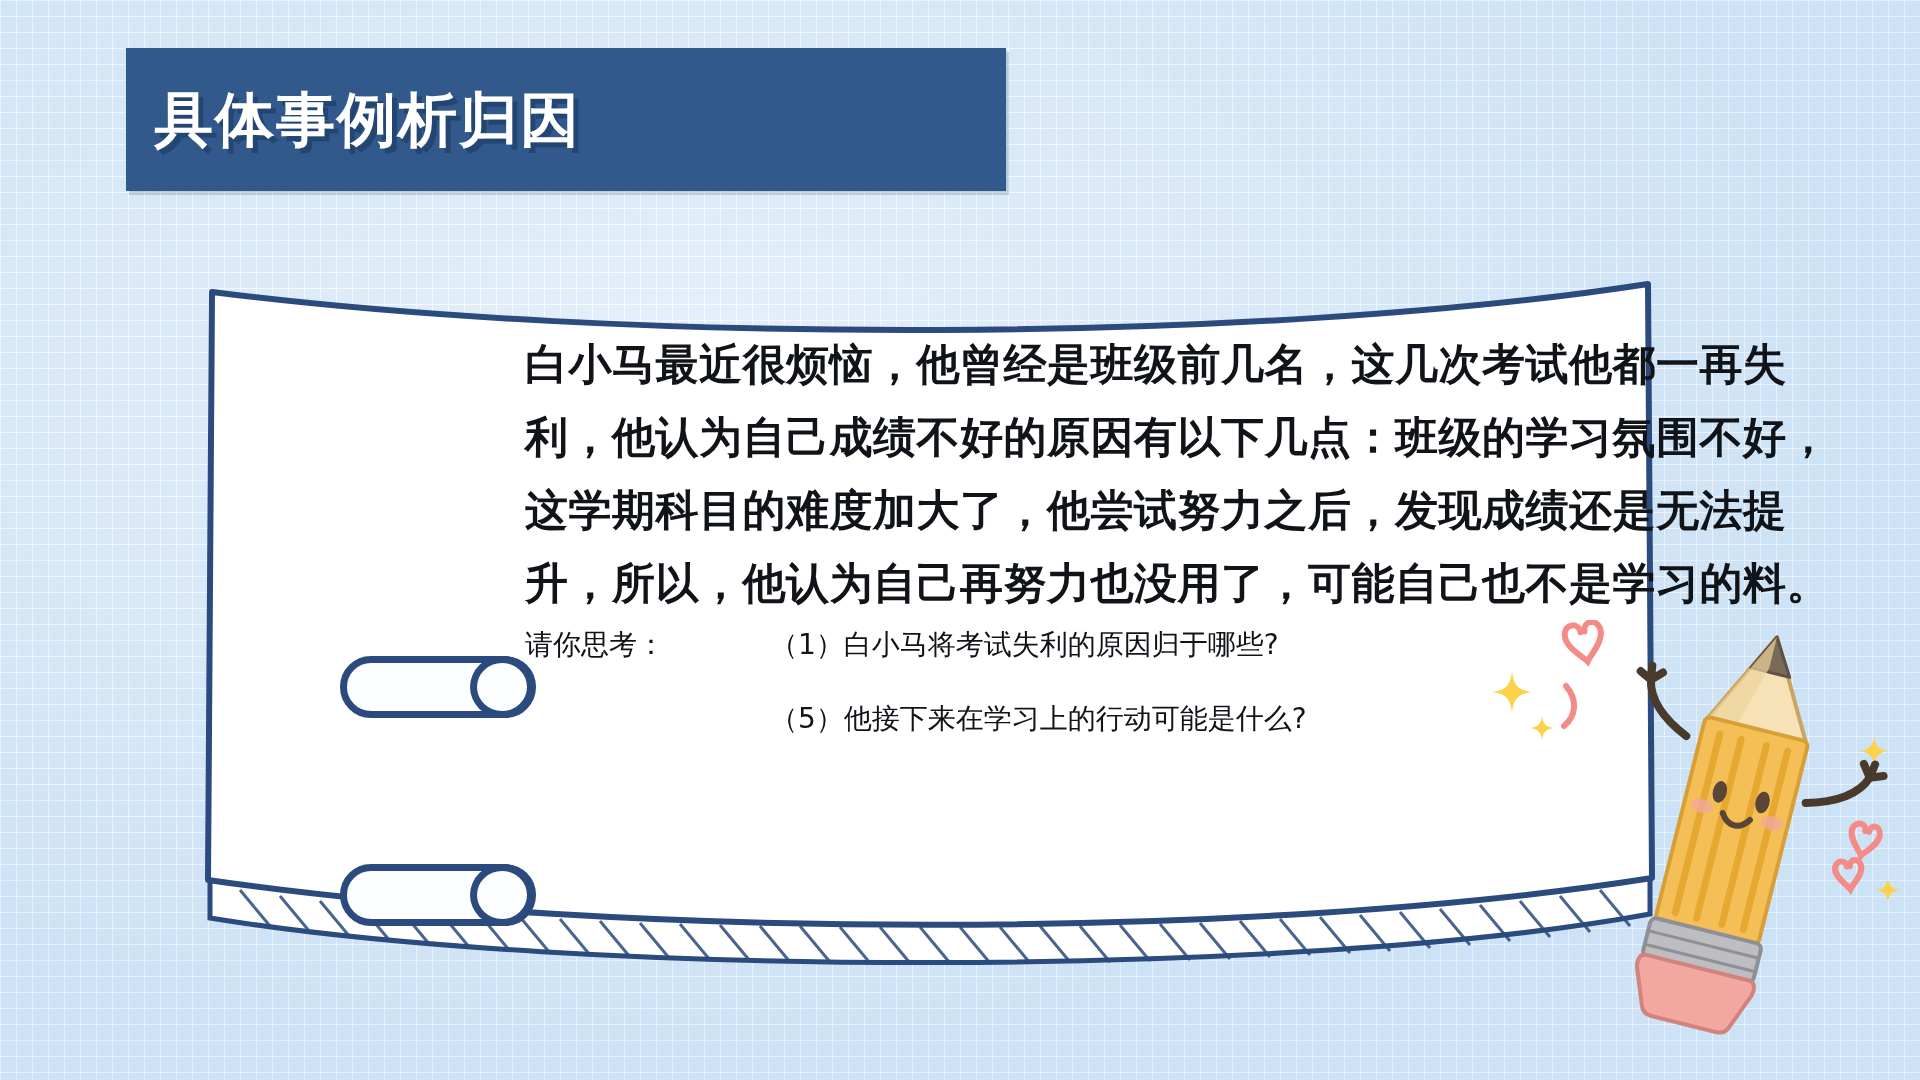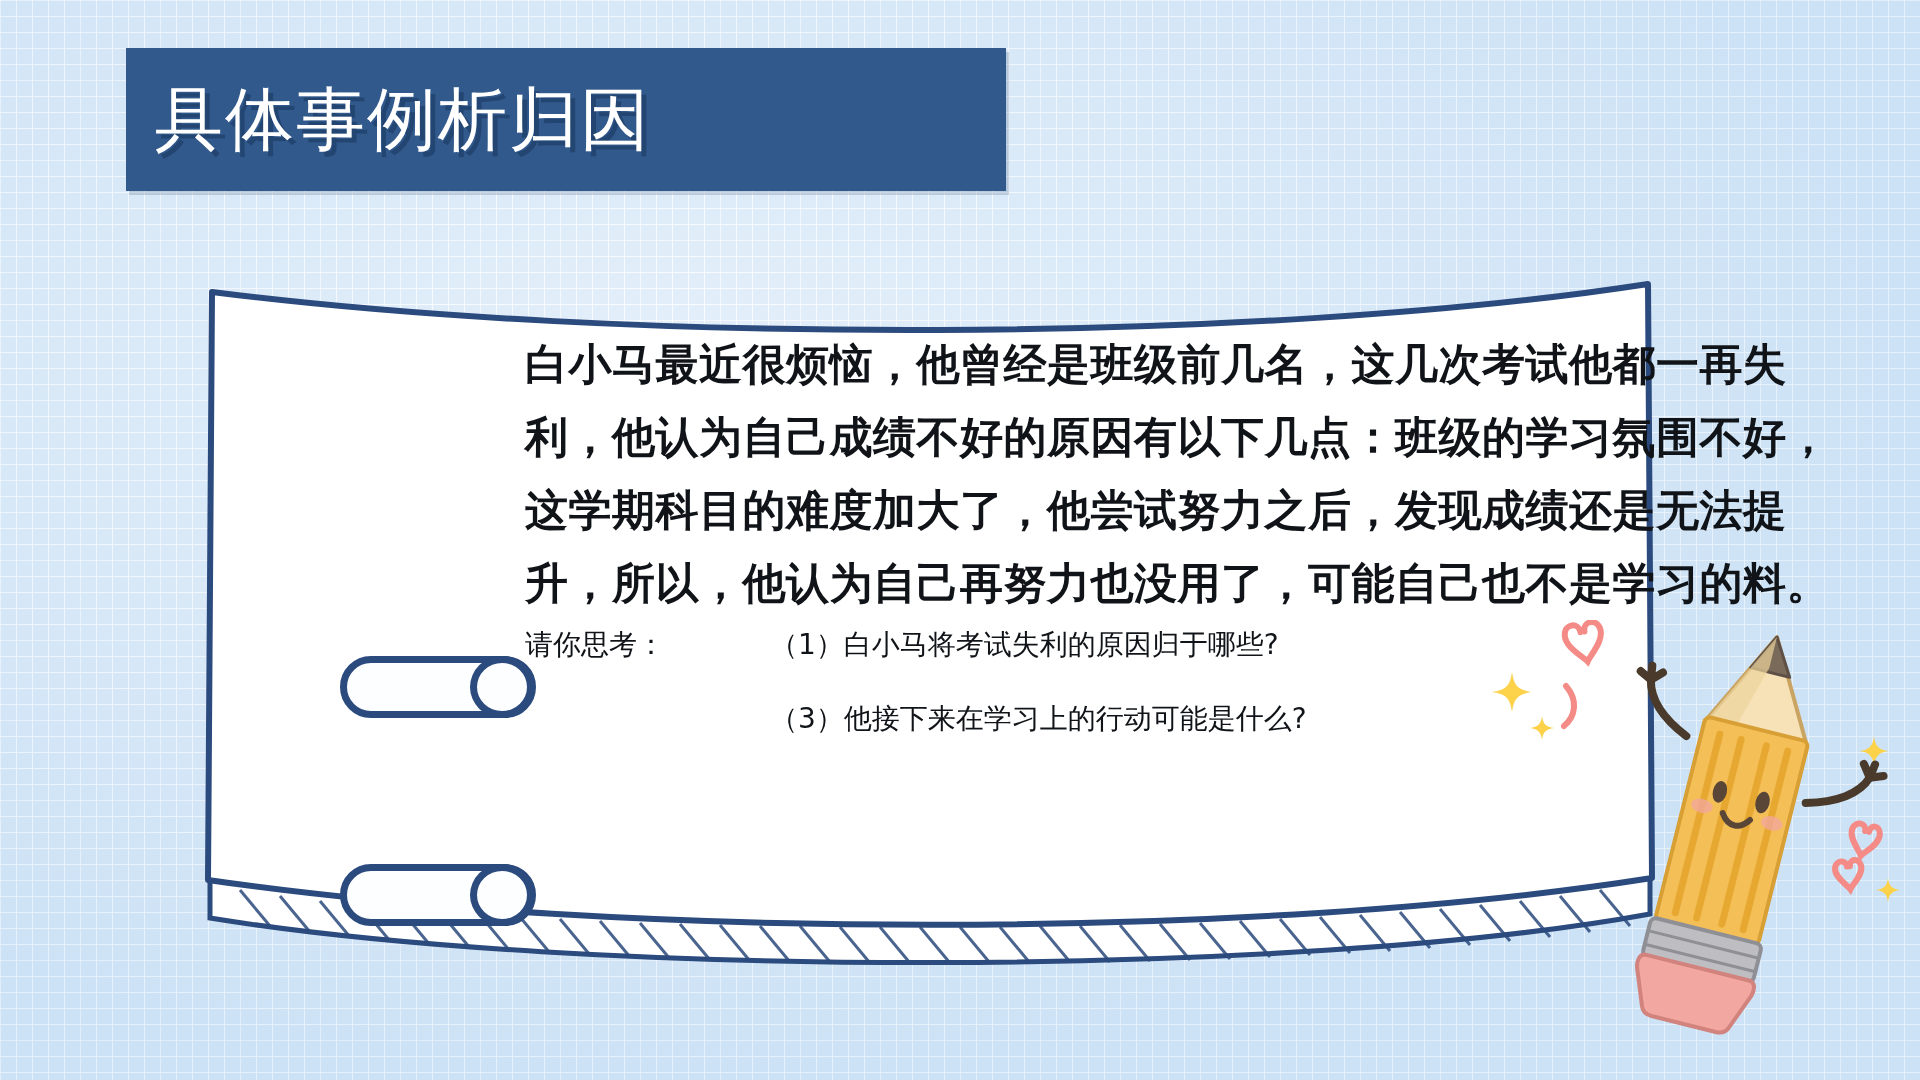--- a/index.html
+++ b/index.html
@@ -34,22 +34,22 @@
   
   #title-banner{
     position:absolute;left:126px;top:48px;width:880px;height:143px;
     background:#31598c;
     display:flex;align-items:center;
     box-shadow:3px 4px 0 rgba(30,60,100,.18);
   }
   #title-text{
     color:#ffffff;
     font-family:"DejaVu Serif","Liberation Serif",serif;
-    font-weight:normal;
-    font-size:69px;
+    font-weight:bold;
+    font-size:59px;
     letter-spacing:2px;
     padding-left:28px;
     line-height:1;
     text-shadow:5px 5px 0 rgba(20,45,80,.45);
     white-space:nowrap;
   }
 
   
   #note-card{
     position:absolute;left:200px;top:278px;width:1555px;height:690px;
@@ -164,21 +164,21 @@
 
     <div id="body-text">白小马最近很烦恼，他曾经是班级前几名，这几次考试他都一再失利，他认为自己成绩不好的原因有以下几点：班级的学习氛围不好，这学期科目的难度加大了，他尝试努力之后，发现成绩还是无法提升，所以，他认为自己再努力也没用了，可能自己也不是学习的料。</div>
 
     <div id="questions">
       <div class="q-row">
         <span class="q-lead">请你思考：</span>
         <span>（1）白小马将考试失利的原因归于哪些?</span>
       </div>
       <div class="q-row">
         <span class="q-indent"></span>
-        <span>（3）他接下来在学习上的行动可能是什么?</span>
+        <span>（5）他接下来在学习上的行动可能是什么?</span>
       </div>
     </div>
   </div>
 </div>
 
 <div id="deco-wrap">
   <svg width="440" height="440" viewBox="0 0 440 440">
 
     <g transform="translate(78,0) rotate(-10)" fill="none" stroke="#f48b86" stroke-width="6" stroke-linecap="round">
       <path d="M20,16 C20,6 6,4 4,16 C2,28 18,40 22,46 C26,40 42,28 40,16 C38,4 24,6 24,16"></path>

